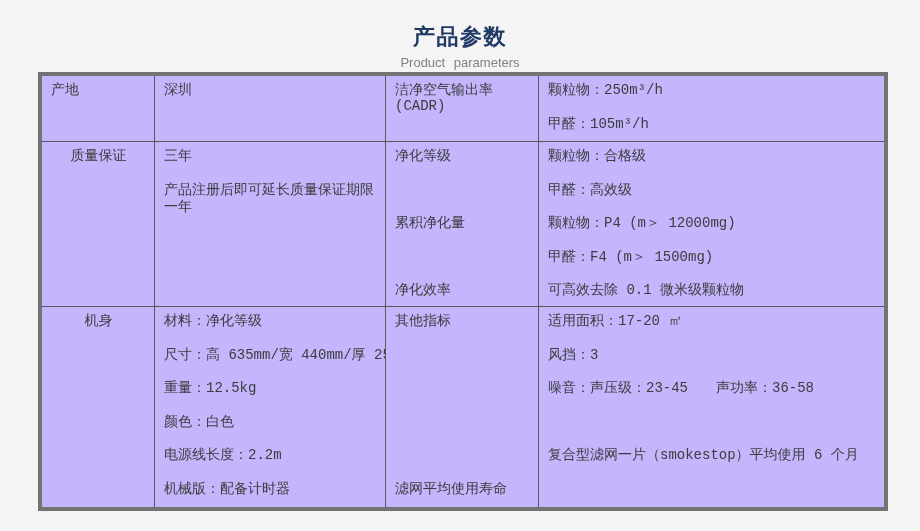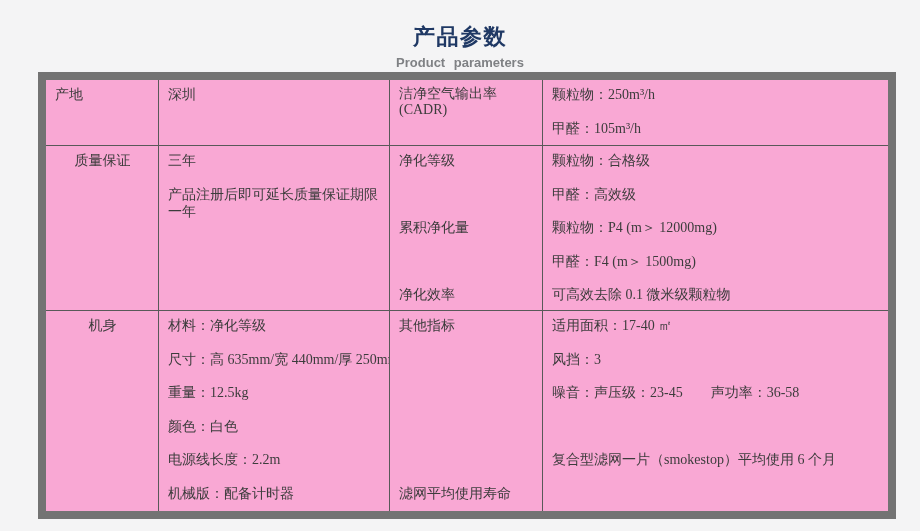--- a/index.html
+++ b/index.html
@@ -15,33 +15,33 @@
     padding-top:22px;
     font-size:22px;
     font-weight:bold;
     color:#1f3864;
     letter-spacing:1.5px;
   }
   .page-subtitle {
     text-align:center;
     margin-top:3px;
     font-size:13px;
-    font-weight:bold;
+    font-weight:normal;
     color:#7f8184;
     word-spacing:5px;
   }
   .spec-table {
     position:absolute; left:38px; top:72px;
     width:842px; height:431px;
-    background:#f9a8d4;
-    border:8px solid #737373;
+    background:#c4b5fd;
+    border:4px solid #737373;
     display:grid;
     grid-template-columns:112px 231px 153px 346px;
     grid-template-rows:65px 165px 201px;
-    font-family:Liberation Serif, serif;
+    font-family:Liberation Mono, monospace;
     font-size:14px;
     color:#3c3c3c;
   }
   .cell { padding:6px 8px 0 9px; overflow:hidden; }
   .bl { border-left:1px solid #595959; }
   .bt { border-top:1px solid #595959; }
   .center { text-align:center; }
   .slot { height:33.6px; line-height:17px; white-space:pre; }
   .cadr-block { display:inline-block; text-align:left; line-height:16px; white-space:pre-line; }
   .warranty-note { white-space:pre-line; line-height:17px; }
@@ -105,20 +105,20 @@
   </div>
   <div class="cell bl bt">
     <div class="slot">其他指标</div>
     <div class="slot"></div>
     <div class="slot"></div>
     <div class="slot"></div>
     <div class="slot"></div>
     <div class="slot">滤网平均使用寿命</div>
   </div>
   <div class="cell bl bt">
-    <div class="slot">适用面积：17-40 ㎡</div>
+    <div class="slot">适用面积：17-20 ㎡</div>
     <div class="slot">风挡：3</div>
     <div class="slot">噪音：声压级：23-45　　声功率：36-58</div>
     <div class="slot"></div>
     <div class="slot">复合型滤网一片（smokestop）平均使用 6 个月</div>
   </div>
 
 </div>
 
 </body></html>

